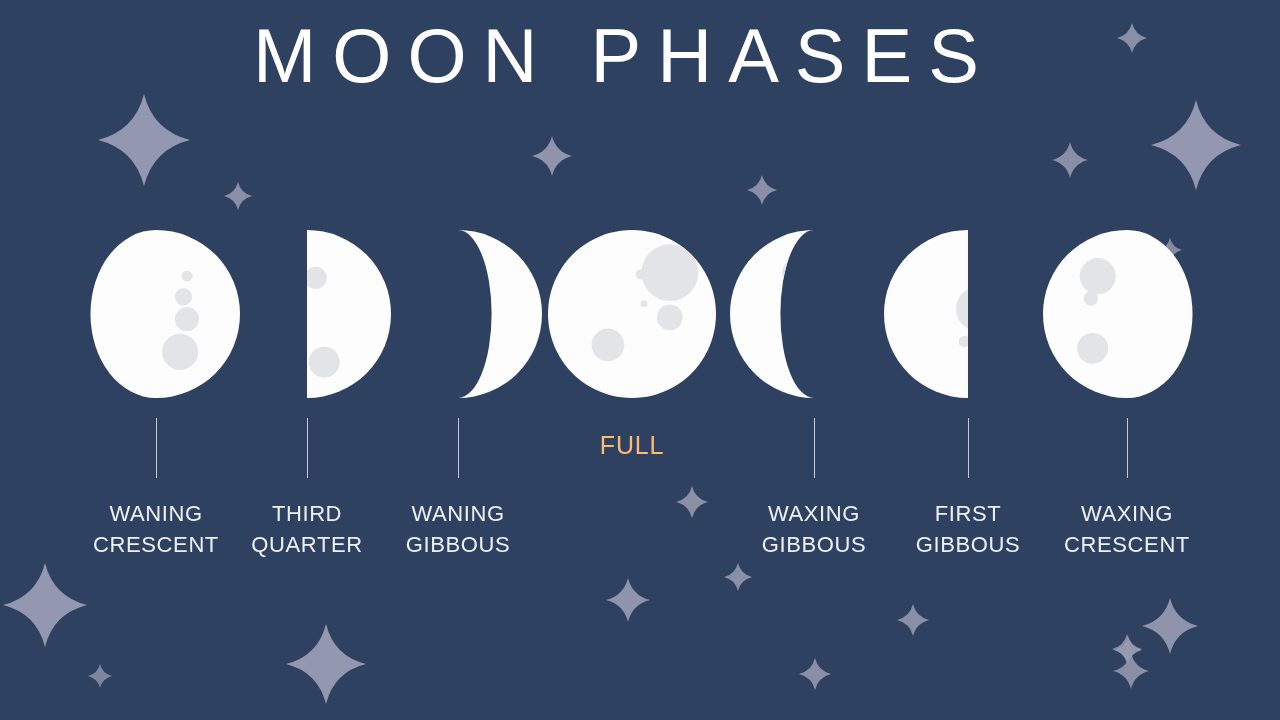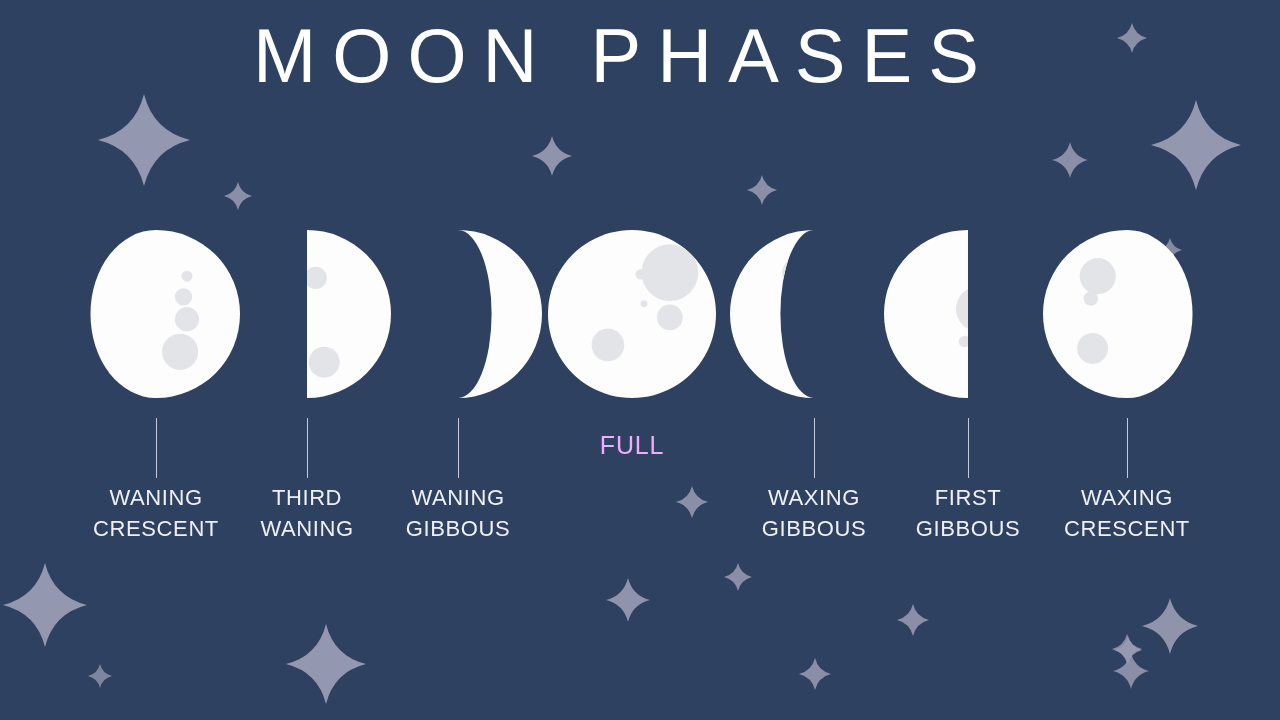--- a/index.html
+++ b/index.html
@@ -55,36 +55,36 @@
   }
   .connector {
     position: absolute;
     top: 418px;
     width: 1px;
     height: 60px;
     background: #c6cad8;
   }
   .caption {
     position: absolute;
-    top: 482px;
+    top: 498px;
     width: 220px;
     text-align: center;
     color: #eef0f5;
     font-size: 22px;
     font-weight: 300;
     letter-spacing: 0.6px;
     line-height: 31px;
     white-space: pre-line;
   }
   .caption-full {
     position: absolute;
     top: 430px;
     width: 220px;
     text-align: center;
-    color: #f0abfc;
+    color: #fdba74;
     font-size: 25px;
     font-weight: 400;
     letter-spacing: 0.8px;
     line-height: 31px;
   }
 </style>
 </head>
 <body>
 
 <div id="poster">
@@ -225,21 +225,21 @@
           <g clip-path="url(#clip-third-quarter)">
             <circle cx="51.6" cy="43" r="18.06" fill="#e3e4e7"></circle>
             <circle cx="94.60000000000001" cy="49.879999999999995" r="11.18" fill="#e3e4e7"></circle>
             <circle cx="72.24" cy="73.96" r="2.7520000000000002" fill="#e3e4e7"></circle>
             <circle cx="103.2" cy="134.16" r="15.479999999999999" fill="#e3e4e7"></circle>
           </g>
         </svg>
       </div>
       <div class="connector" style="left: 307px;"></div>
       <div class="caption" style="left: 197px;">THIRD
-WANING</div>
+QUARTER</div>
       <div class="phase" style="left: 372px;">
         <svg class="moon-svg" width="172" height="172" viewBox="0 0 172 172">
           <defs>
             <clipPath id="clip-waning-gibbous">
               <path d="M 86 2 A 84 84 0 0 1 86 170 A 33.6 84 0 0 0 86 2 Z"></path>
             </clipPath>
           </defs>
           <path d="M 86 2 A 84 84 0 0 1 86 170 A 33.6 84 0 0 0 86 2 Z" fill="#fdfdfd"></path>
           <g clip-path="url(#clip-waning-gibbous)">
             <circle cx="80.83999999999999" cy="68.8" r="10.32" fill="#e3e4e7"></circle>

